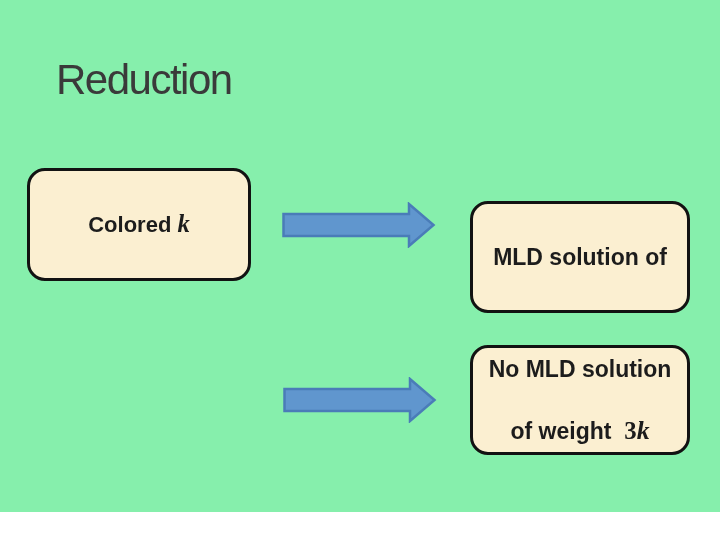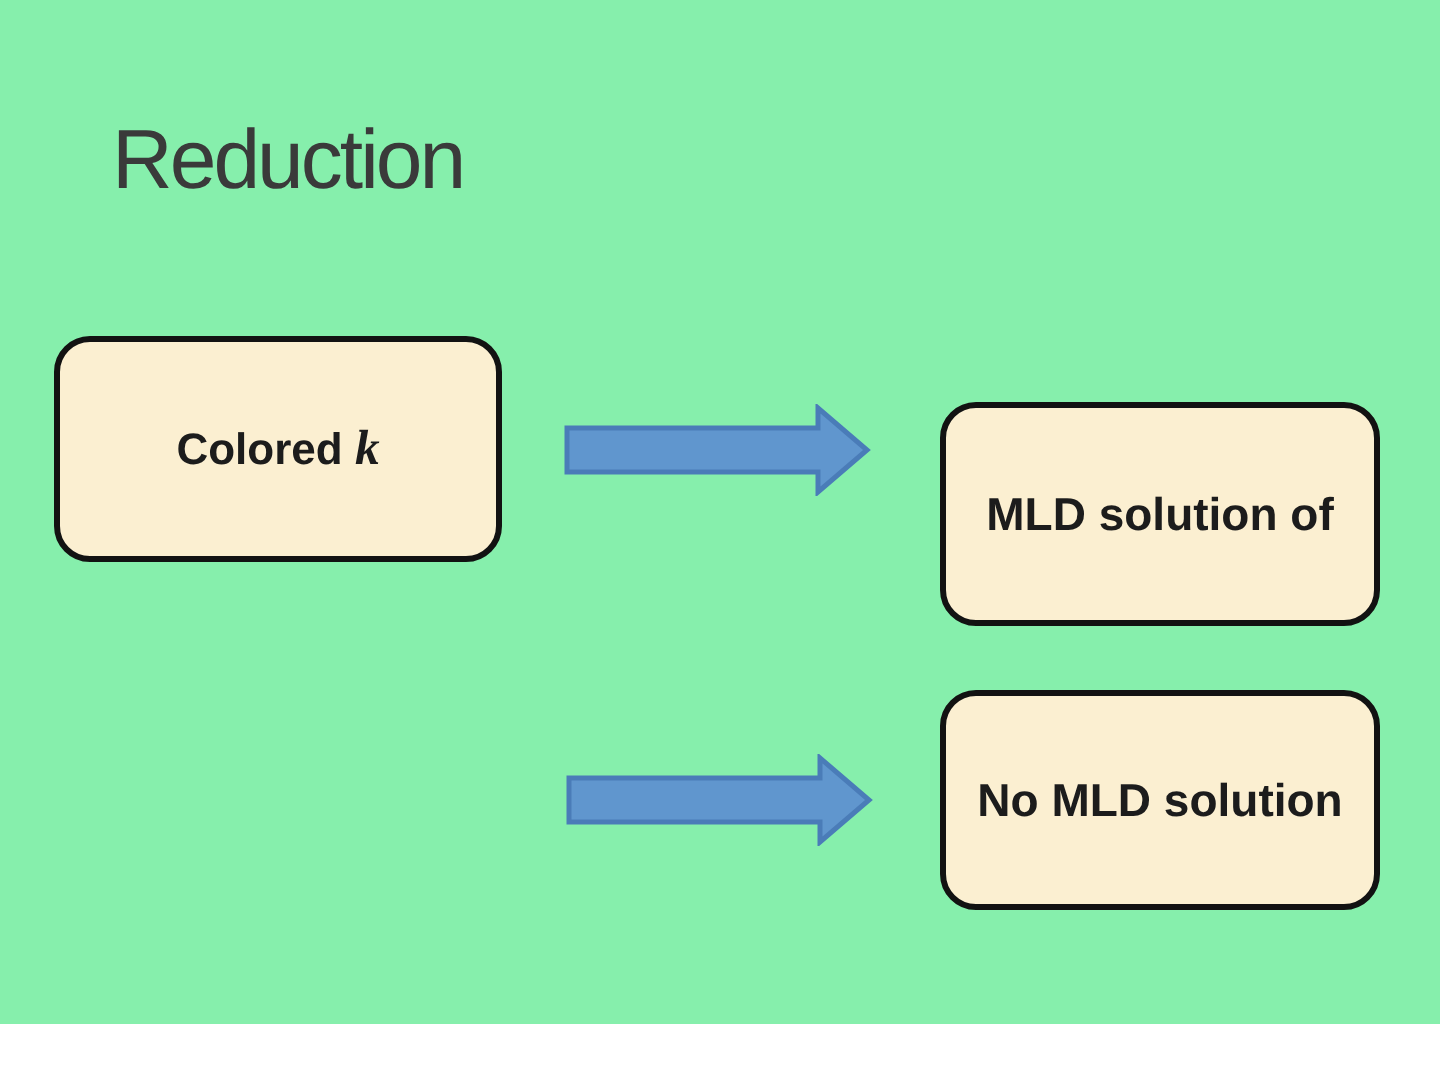--- a/index.html
+++ b/index.html
@@ -94,15 +94,16 @@
     <div class="line"><span>MLD solution of</span><span class="mn"></span><span class="mv"></span></div>
   </div>
 
 
   <svg class="arrow" id="arrow2" viewBox="0 0 154 46">
     <polygon points="1.5,12 127,12 127,2 151.5,23 127,44 127,34 1.5,34" fill="#6096ce"></polygon>
   </svg>
 
   <div class="box box-right" id="box4">
     <div class="line"><span>No MLD solution</span><span class="mn"></span><span class="mv"></span></div>
+    <div class="line"><span>of weight &nbsp;</span><span class="mn">3</span><span class="mv">k</span></div>
   </div>
 
 </div>
 
 </body></html>

